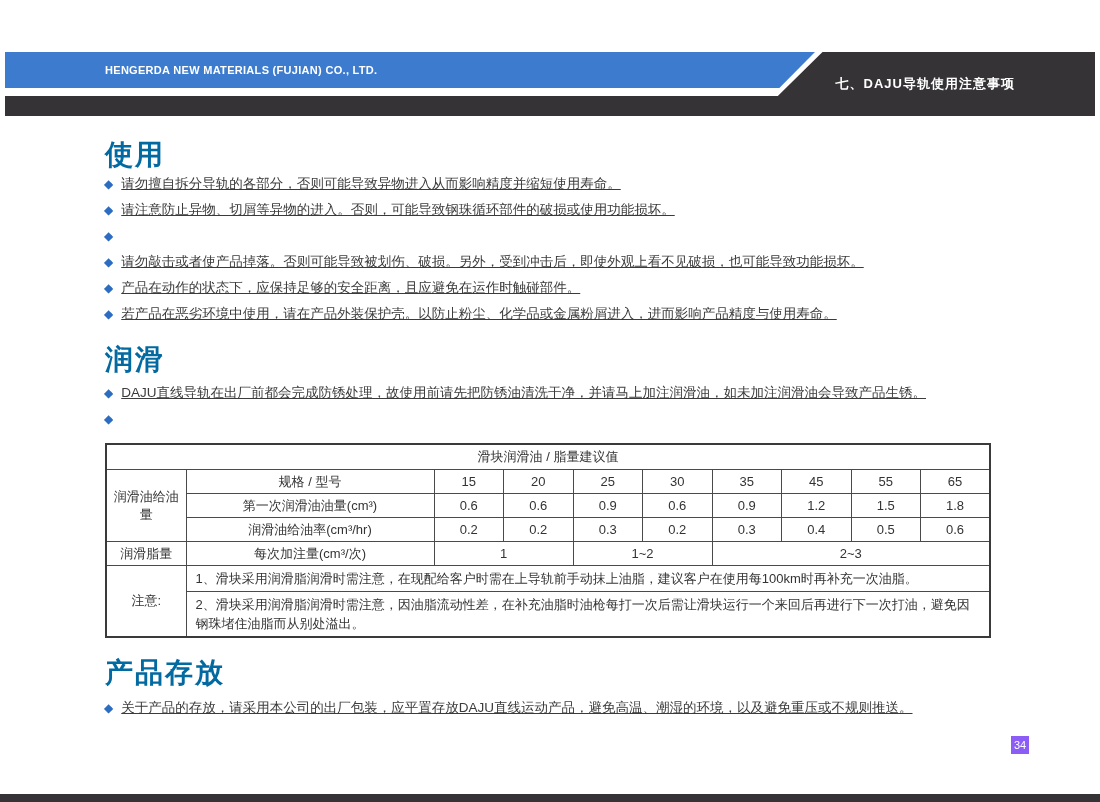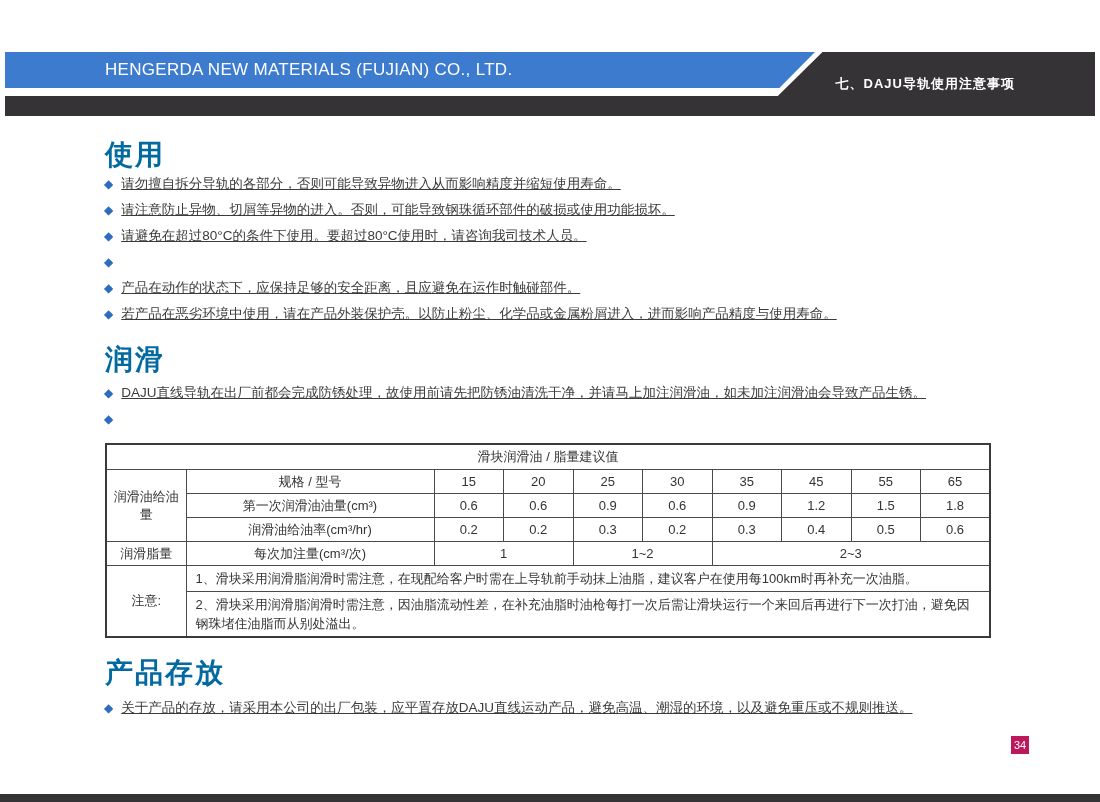--- a/index.html
+++ b/index.html
@@ -13,21 +13,21 @@
     position:absolute; left:5px; top:52px; width:1090px; height:64px;
     background:#353336; z-index:1;
     clip-path:polygon(75% 0, 100% 0, 100% 100%, 0 100%, 0 68.75%, 70.9% 68.75%);
   }
   .band-blue {
     position:absolute; left:5px; top:52px; width:810px; height:36px;
     background:#3c7bcd; z-index:2;
     clip-path:polygon(0 0, 100% 0, 95.6% 100%, 0 100%);
     display:flex; align-items:center; padding-left:100px; box-sizing:border-box;
   }
-  .company { color:#ffffff; font-weight:normal; font-size:17px; letter-spacing:0.3px; }
+  .company { color:#ffffff; font-weight:bold; font-size:11px; letter-spacing:0.3px; }
   .band-title {
     position:absolute; top:75px; right:85px; z-index:3;
     color:#ffffff; font-weight:bold; font-size:13px; letter-spacing:1px;
   }
 
   
   .h {
     position:absolute; left:105px; margin:0; line-height:1;
     font-size:28px; font-weight:bold; color:#0369a1; letter-spacing:2px;
   }
@@ -53,21 +53,21 @@
   .lube-table td {
     border:1px solid #4a4a4a; text-align:center; vertical-align:middle;
     font-size:13px; color:#333333; height:23px; padding:0 2px; overflow:hidden;
   }
   .lube-table .t-title { height:24px;margin-top:8px; }
   .lube-table .t-note  { text-align:left; padding:3px 9px; line-height:19px; height:auto; }
 
   
   .page-badge {
     position:absolute; left:1011px; top:736px; width:18px; height:18px;
-    background:#be185d; color:#ffffff; font-size:11px;
+    background:#8b5cf6; color:#ffffff; font-size:11px;
     display:flex; align-items:center; justify-content:center;
   }
   .bottom-bar { position:absolute; left:0; top:794px; width:1100px; height:8px; background:#353336; }
 </style>
 </head>
 <body>
 
 <div class="page">
 
   <div class="band-dark"></div>
@@ -81,24 +81,24 @@
     <li>
         <span class="dia">◆</span>
         <span class="bt">请勿擅自拆分导轨的各部分，否则可能导致异物进入从而影响精度并缩短使用寿命。</span>
       </li>
     <li>
         <span class="dia">◆</span>
         <span class="bt">请注意防止异物、切屑等异物的进入。否则，可能导致钢珠循环部件的破损或使用功能损坏。</span>
       </li>
     <li>
         <span class="dia">◆</span>
-        <span class="bt">请避免在超过80°C的条件下使用。要超过80°C使用时，请咨询我司技术人员。</span>
       </li>
     <li>
         <span class="dia">◆</span>
+        <span class="bt">请勿敲击或者使产品掉落。否则可能导致被划伤、破损。另外，受到冲击后，即使外观上看不见破损，也可能导致功能损坏。</span>
       </li>
     <li>
         <span class="dia">◆</span>
         <span class="bt">产品在动作的状态下，应保持足够的安全距离，且应避免在运作时触碰部件。</span>
       </li>
     <li>
         <span class="dia">◆</span>
         <span class="bt">若产品在恶劣环境中使用，请在产品外装保护壳。以防止粉尘、化学品或金属粉屑进入，进而影响产品精度与使用寿命。</span>
       </li>
   </ul>

